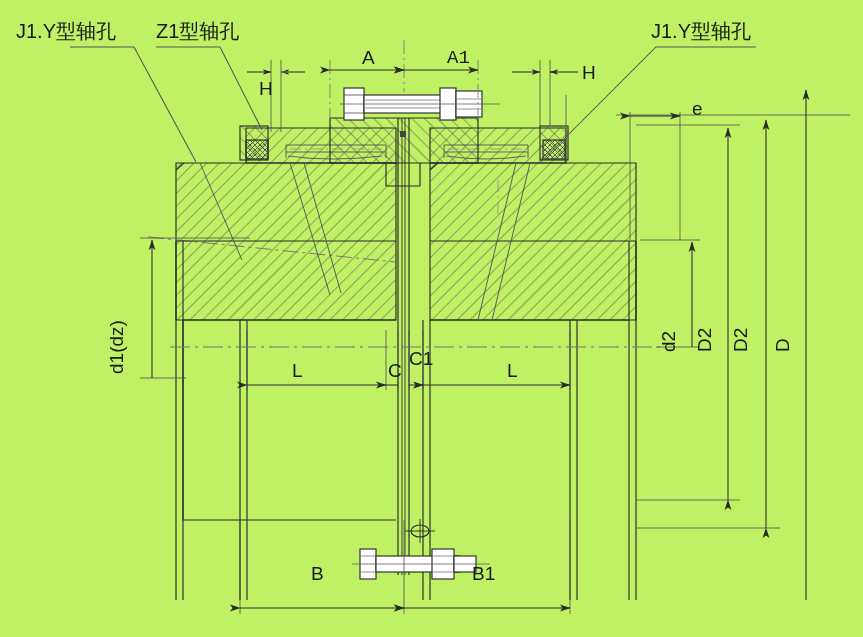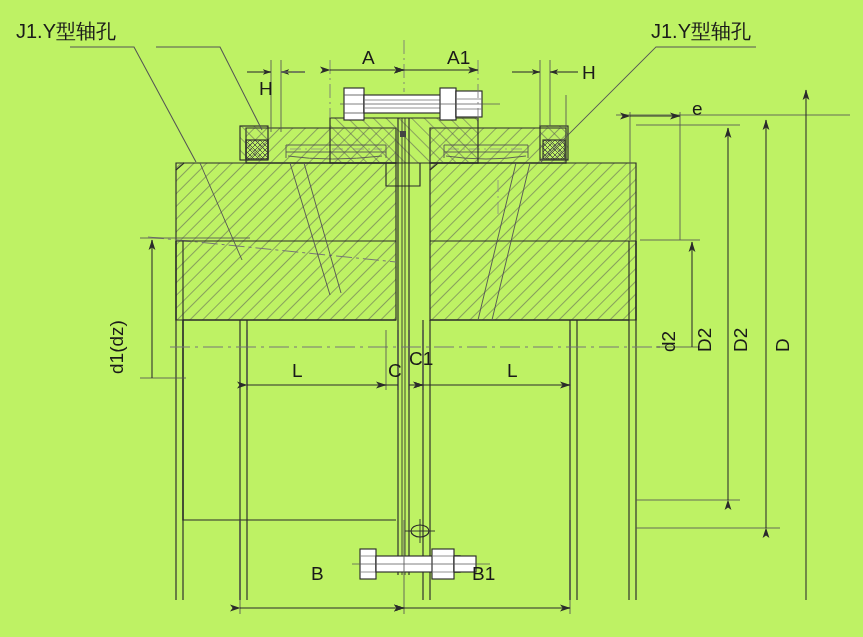--- a/index.html
+++ b/index.html
@@ -243,25 +243,26 @@
       <g stroke="#555" stroke-width="1.05">
         <path d="M70 47 L134 47 L196 162"></path>
         <path d="M156 47 L220 47 L262 130"></path>
         <path d="M756 47 L656 47 L540 163"></path>
       </g>
 
     </g>
   </svg>
 
   <div class="lbl lbl-cjk" style="left:16px;top:18px;">J1.Y型轴孔</div>
+  <div class="lbl lbl-cjk" style="left:156px;top:18px;">Z1型轴孔</div>
   <div class="lbl lbl-cjk" style="left:651px;top:18px;">J1.Y型轴孔</div>
 
   <div class="lbl lbl-dim" style="left:259px;top:78px;">H</div>
   <div class="lbl lbl-dim" style="left:362px;top:47px;">A</div>
-  <div class="lbl lbl-dim" style="left:447px;top:47px;">A1</div>
+  <div class="lbl lbl-dim" style="left:447px;top:47px;font-family:Liberation Mono, monospace;">A1</div>
   <div class="lbl lbl-dim" style="left:582px;top:62px;">H</div>
   <div class="lbl lbl-dim" style="left:692px;top:98px;">e</div>
 
   <div class="lbl lbl-dim" style="left:292px;top:360px;">L</div>
   <div class="lbl lbl-dim" style="left:388px;top:360px;">C</div>
   <div class="lbl lbl-dim" style="left:409px;top:348px;">C1</div>
   <div class="lbl lbl-dim" style="left:507px;top:360px;">L</div>
 
   <div class="lbl lbl-dim" style="left:311px;top:563px;">B</div>
   <div class="lbl lbl-dim" style="left:472px;top:563px;">B1</div>

